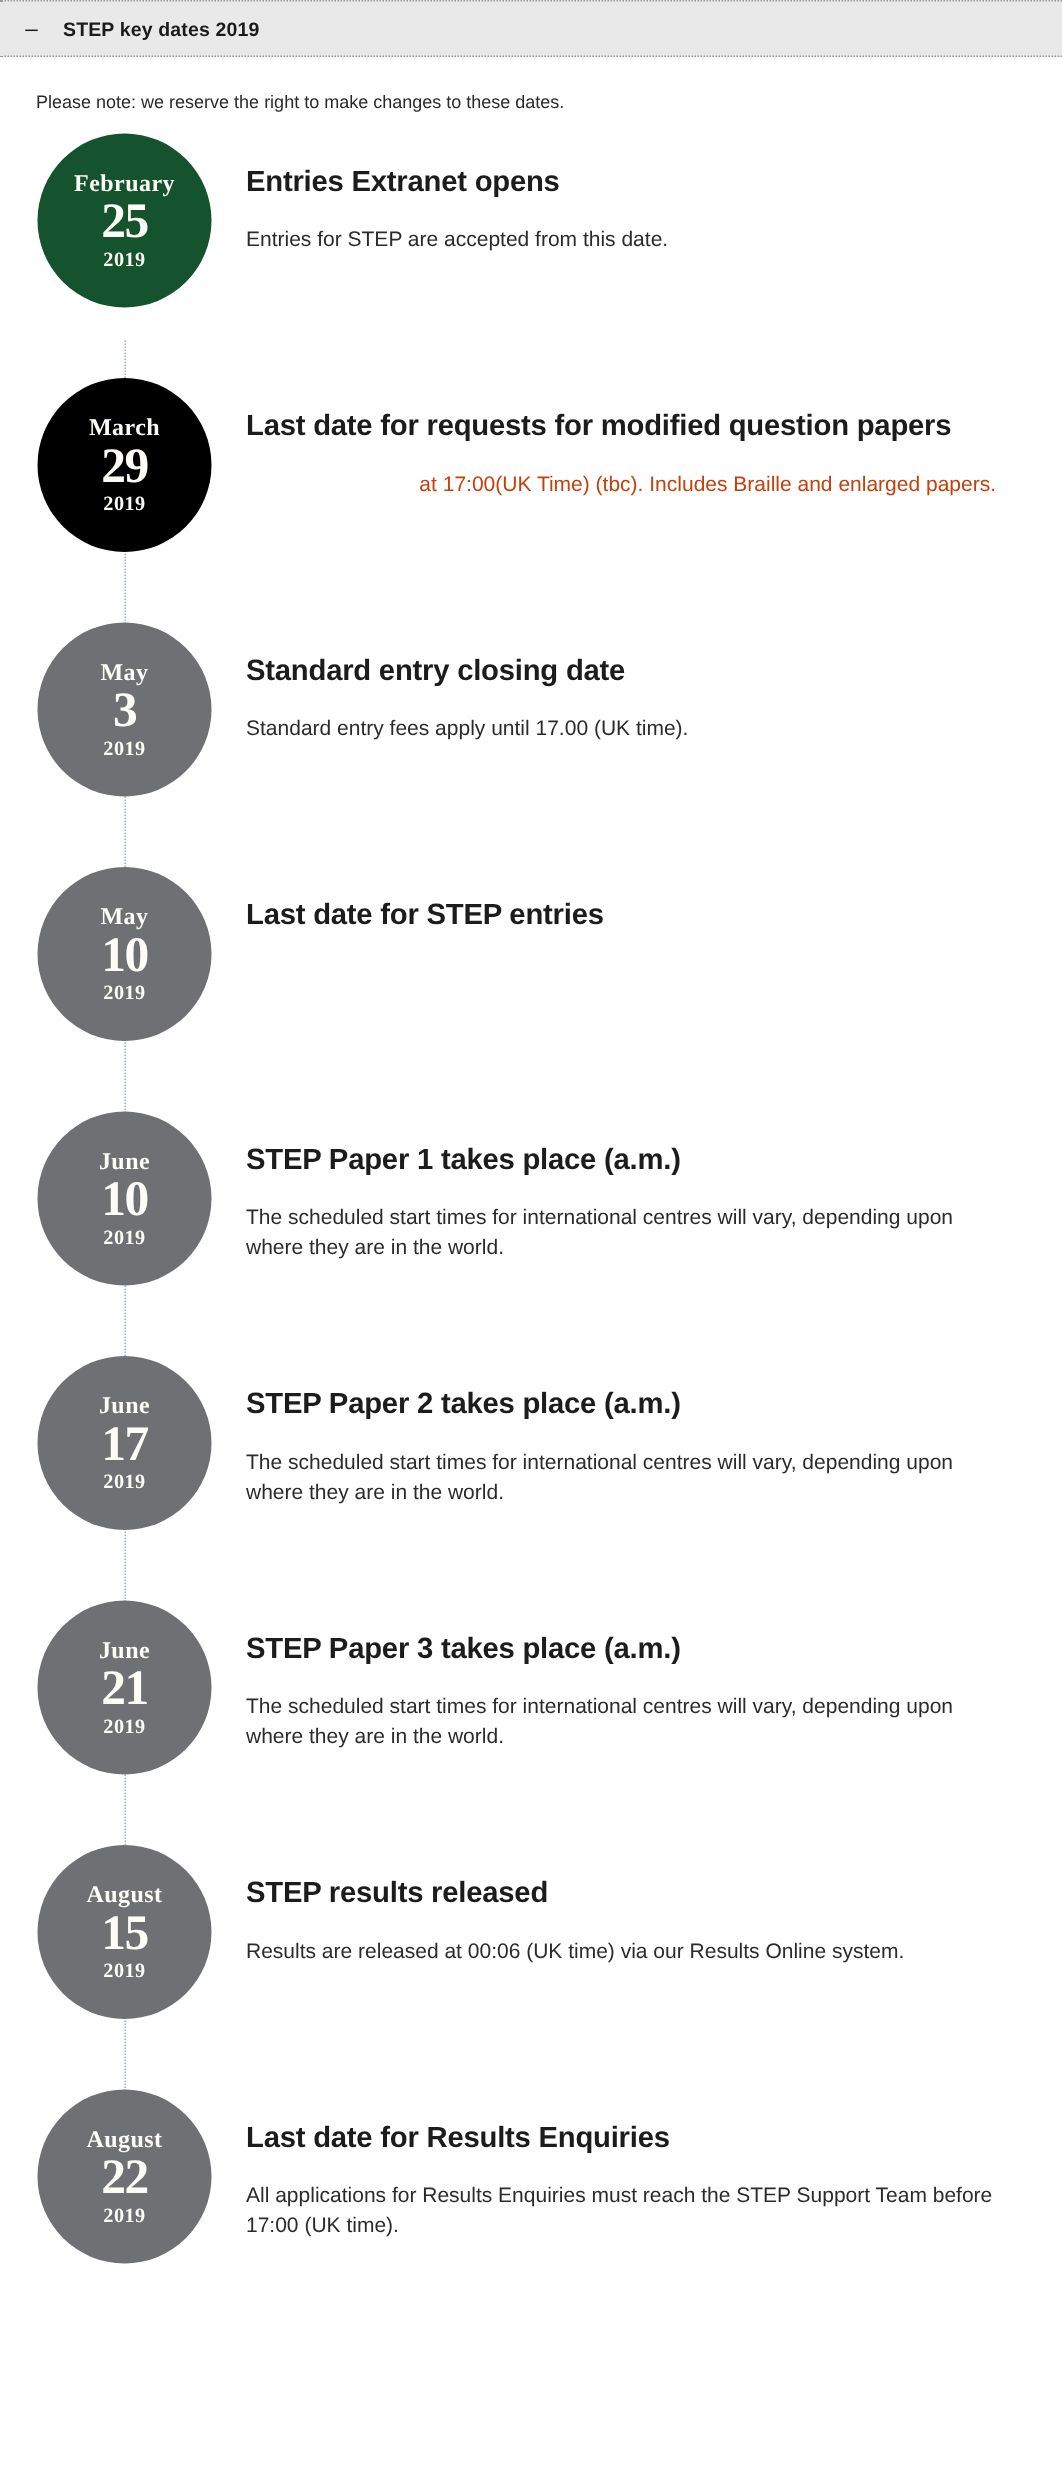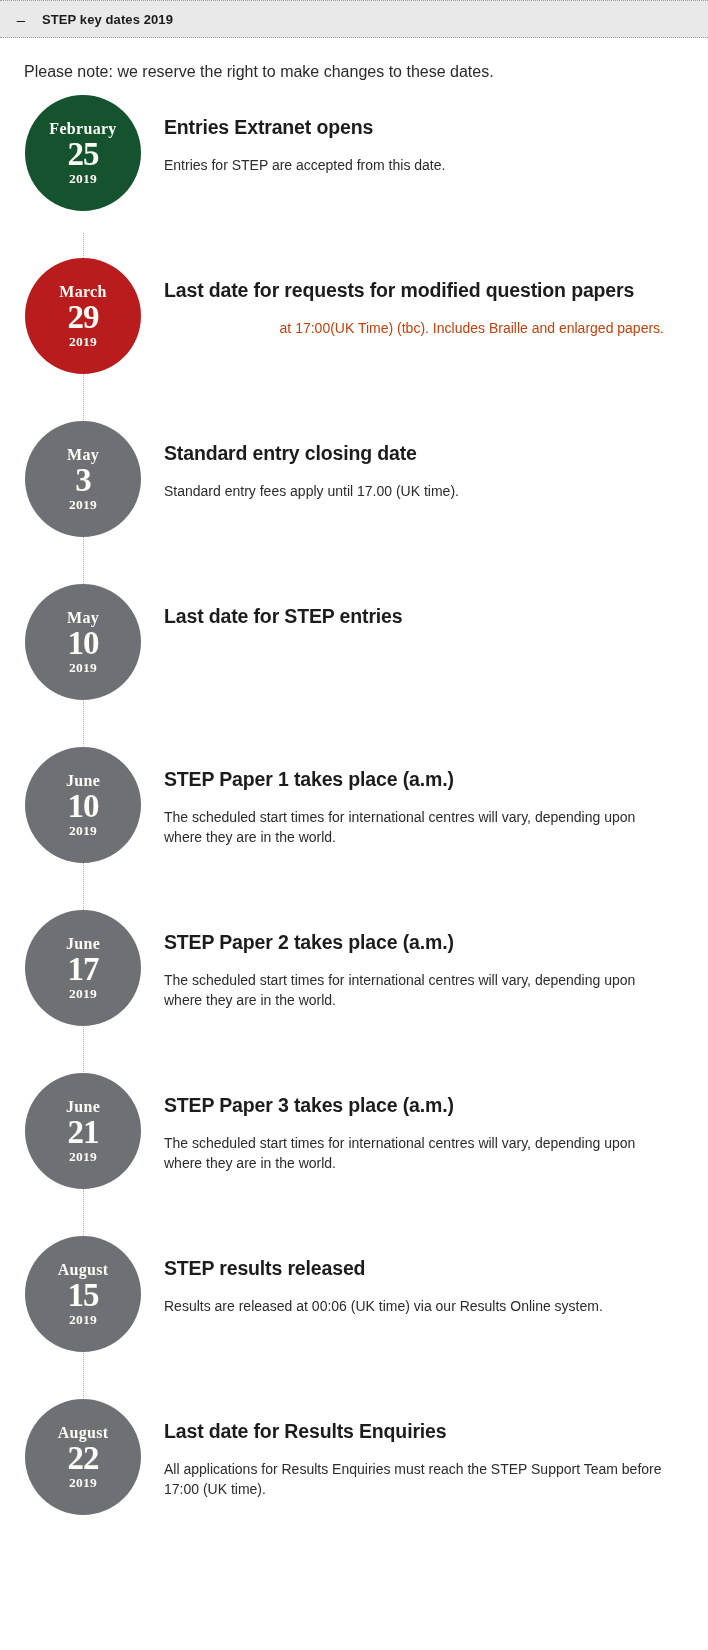--- a/index.html
+++ b/index.html
@@ -39,21 +39,21 @@
   .accordion-title {
     font-size: 13px;
     font-weight: bold;
     color: #1b1b1b;
     letter-spacing: .1px;
     margin-left: 12px;
   }
 
   
   .intro-note {
-    font-size: 16px;
+    font-size: 12px;
     color: #2a2a2a;
     padding: 22px 20px 0 24px;
     line-height: 1.45;
   }
 
   
   .timeline {
     position: relative;
     padding: 12px 0 30px 0;
   }
@@ -154,21 +154,21 @@
       <span class="date-day">25</span>
       <span class="date-year">2019</span>
     </div>
     <div class="entry-content">
       <div class="entry-title" style="color: rgb(28, 28, 28);">Entries Extranet opens</div>
       <div class="entry-desc" style="color: rgb(43, 43, 43);">Entries for STEP are accepted from this date.</div>
     </div>
   </div>
 
   <div class="timeline-entry">
-    <div class="date-circle" style="background: #b91c1c; color: rgb(253, 252, 247);">
+    <div class="date-circle" style="background: #000000; color: rgb(253, 252, 247);">
       <span class="date-month">March</span>
       <span class="date-day">29</span>
       <span class="date-year">2019</span>
     </div>
     <div class="entry-content">
       <div class="entry-title" style="color: rgb(28, 28, 28);">Last date for requests for modified question papers</div>
       <div class="entry-desc" style="color: #c2410c; text-align: right;">at 17:00(UK Time) (tbc). Includes Braille and enlarged papers.</div>
     </div>
   </div>
 

